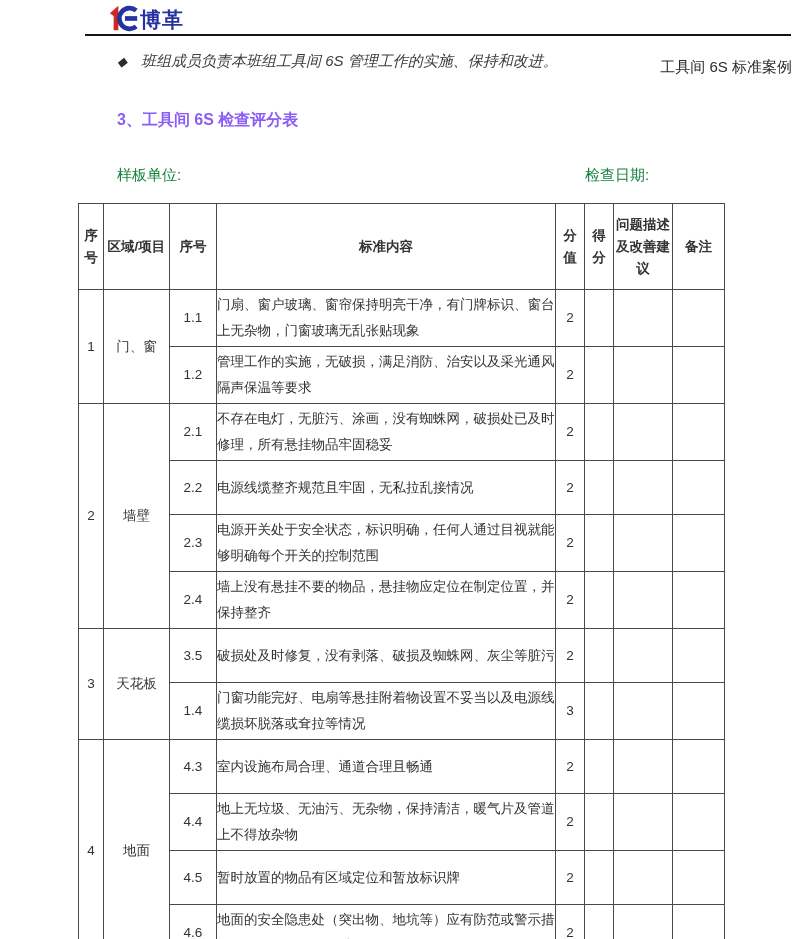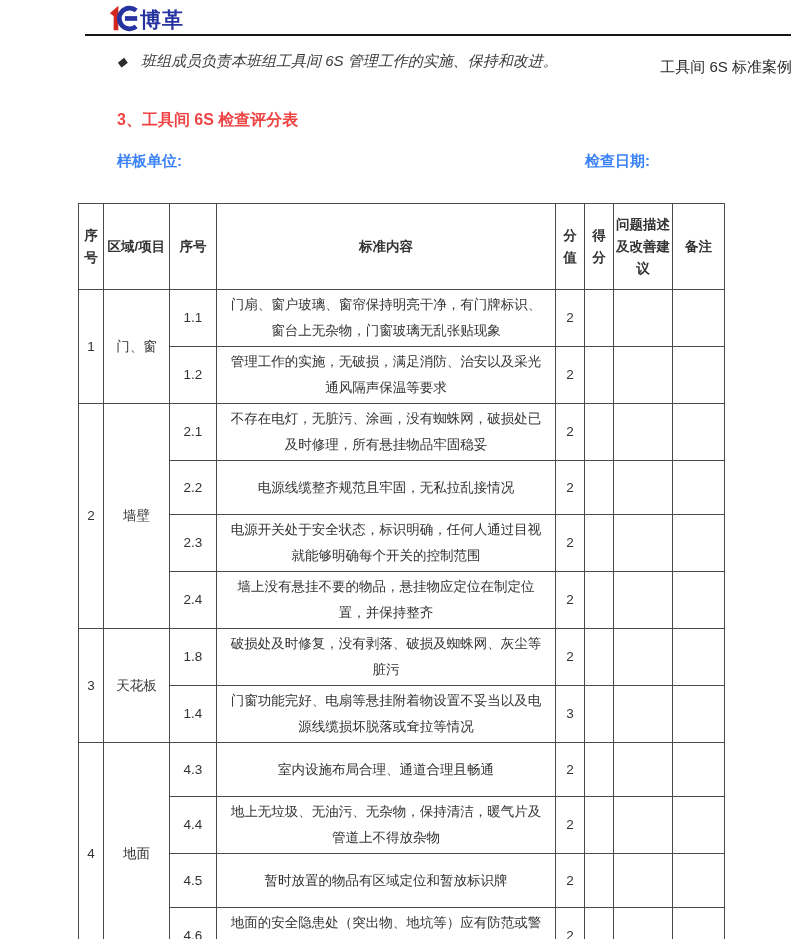--- a/index.html
+++ b/index.html
@@ -27,24 +27,24 @@
   }
   
   .bullet-line {
     position:absolute; left:117px; top:52px;
     font-size:15px; color:#3a3a3a;font-style:italic;
   }
   .bullet-marker { font-size:13px; margin-right:14px; color:#2b2b2b; }
   
   .section-title {
     position:absolute; left:117px; top:110px;
-    font-size:16px; font-weight:bold; color:#ef4444;
-  }
-  
-  .form-label { position:absolute; top:152px; font-size:15px; font-weight:bold; color:#3b82f6; }
+    font-size:16px; font-weight:bold; color:#8b5cf6;
+  }
+  
+  .form-label { position:absolute; top:166px; font-size:15px; font-weight:normal; color:#15803d; }
   .label-sample { left:117px; }
   .label-date { left:585px; }
   
   table.score-table {
     position:absolute; left:78px; top:203px;
     border-collapse:collapse; table-layout:fixed;
     width:646px;
     font-size:13.5px;
   }
   .score-table td {
@@ -54,21 +54,21 @@
     overflow:hidden;
   }
   .score-table tr.header-row { height:86px;font-weight:bold; }
   .score-table tr.data-row   { height:54px; }
   .th {
     text-align:center; line-height:22px;
     word-break:break-all; padding:2px 2px;
   }
   .cell-center { text-align:center; word-break:break-all; padding:2px 2px; line-height:20px; }
   .cell-content {
-    text-align:center; padding:2px 8px;
+    text-align:left; padding:2px 0;
     line-height:26px; word-break:break-all;
   }
 </style>
 </head>
 <body>
 
 <div class="logo">
   <span>
     <svg width="32" height="30" viewBox="0 0 34 30" aria-hidden="true">
       <path d="M2 10 L11 2 L11 28 L6 28 L6 13 Z" fill="#d12920"></path>
@@ -160,21 +160,21 @@
         <td class="cell-center">2.4</td>
         <td class="cell-content">墙上没有悬挂不要的物品，悬挂物应定位在制定位置，并保持整齐</td>
         <td class="cell-center">2</td>
         <td class="cell-center"></td>
         <td class="cell-center"></td>
         <td class="cell-center"></td>
       </tr>
       <tr class="data-row">
         <td class="cell-center" rowspan="2">3</td>
         <td class="cell-center" rowspan="2">天花板</td>
-        <td class="cell-center">1.8</td>
+        <td class="cell-center">3.5</td>
         <td class="cell-content">破损处及时修复，没有剥落、破损及蜘蛛网、灰尘等脏污</td>
         <td class="cell-center">2</td>
         <td class="cell-center"></td>
         <td class="cell-center"></td>
         <td class="cell-center"></td>
       </tr>
       <tr class="data-row">
         <td class="cell-center">1.4</td>
         <td class="cell-content">门窗功能完好、电扇等悬挂附着物设置不妥当以及电源线缆损坏脱落或耷拉等情况</td>
         <td class="cell-center">3</td>

